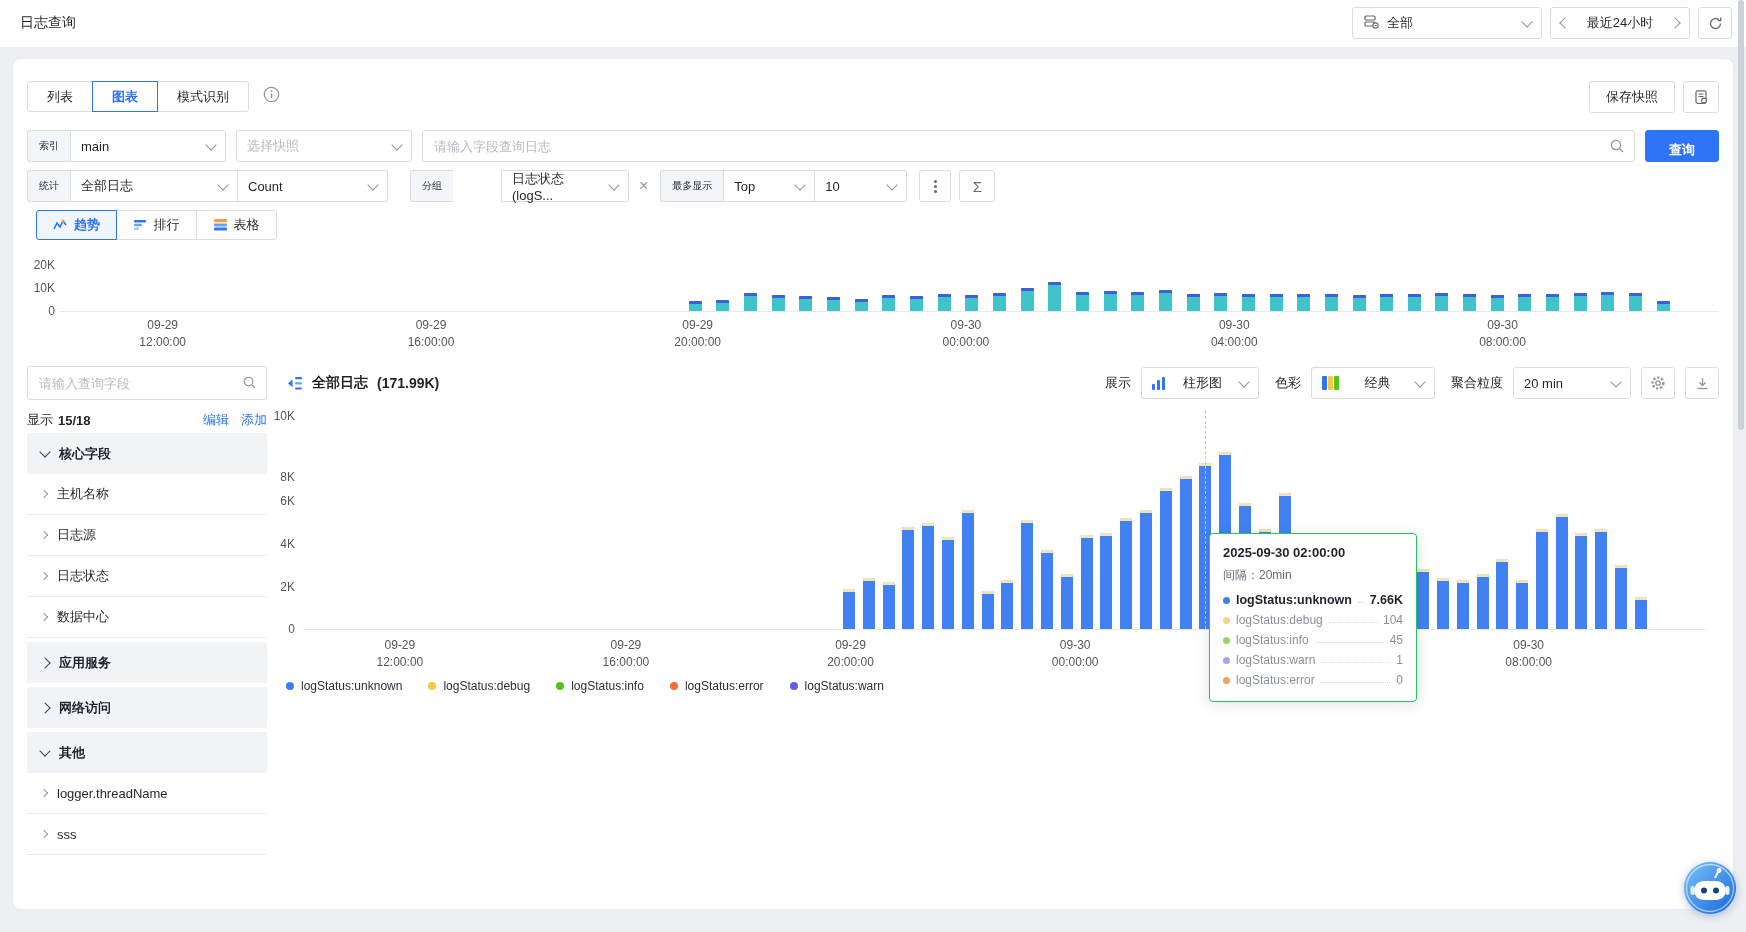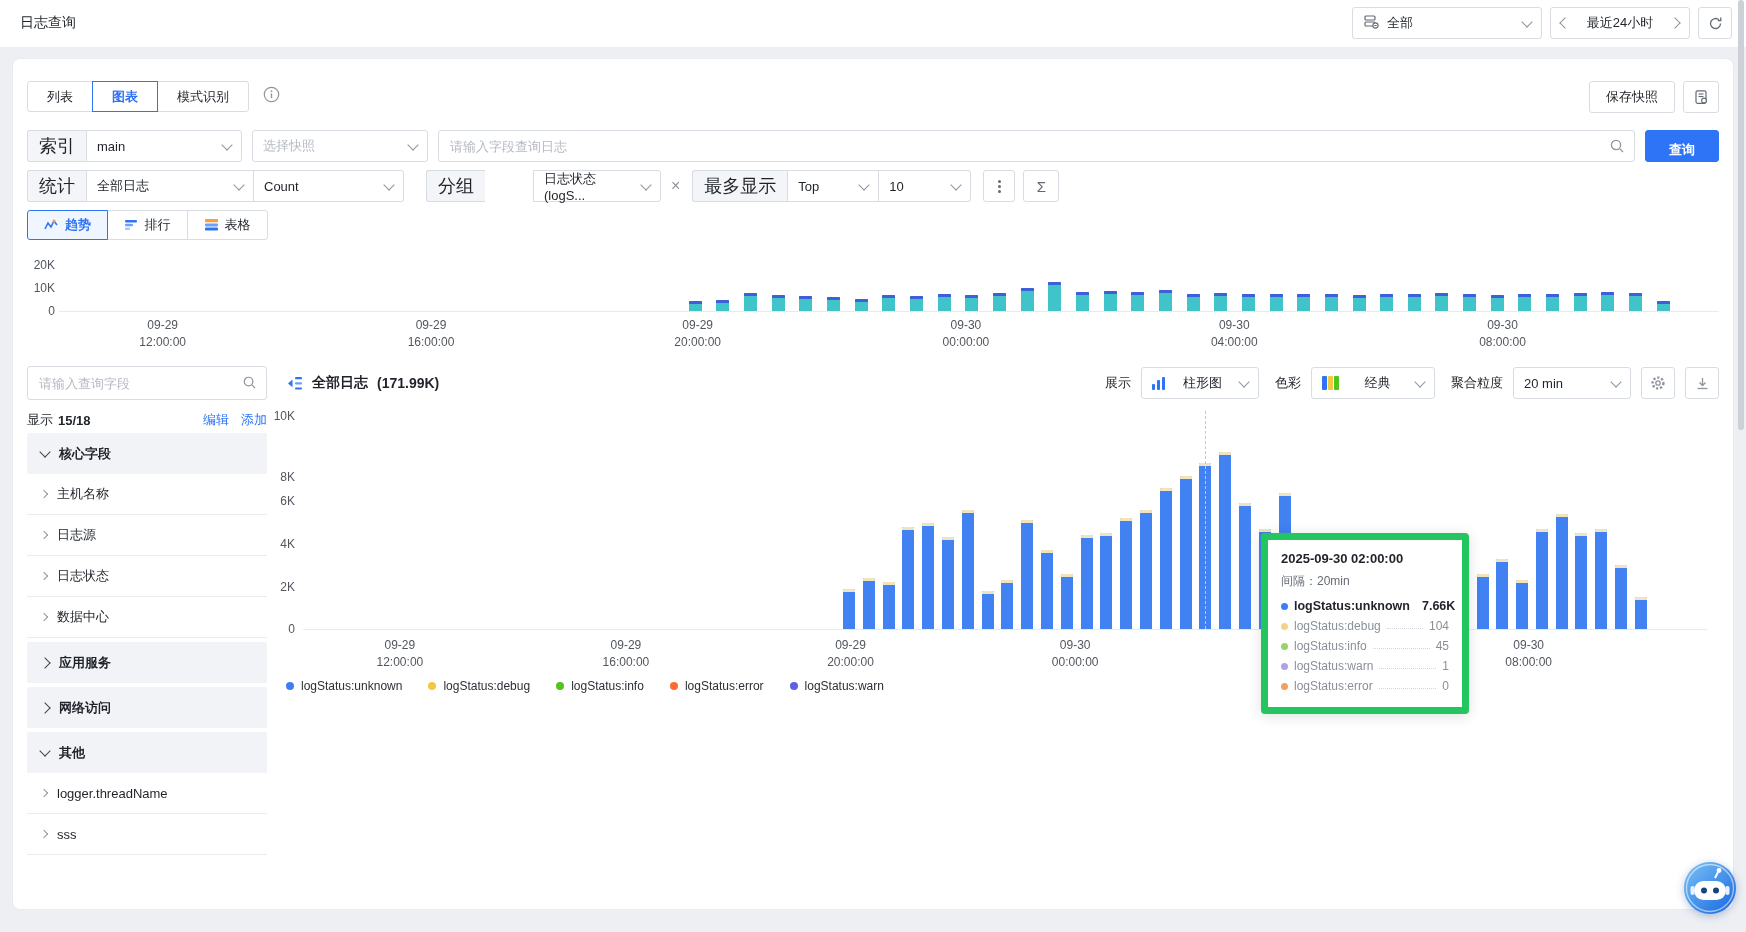--- a/index.html
+++ b/index.html
@@ -34,36 +34,36 @@
   .vtab:first-child{border-radius:3px 0 0 3px;margin-left:0;}
   .vtab:last-child{border-radius:0 3px 3px 0;}
   .vtab.active{border-color:#2e74f6;color:#2e74f6;font-weight:bold;z-index:1;position:relative;}
   .info-ic{margin-left:14px;}
   .row-spacer{flex:1;}
   .btn{height:32px;padding:0 16px;border:1px solid #d8dce3;border-radius:3px;background:#fff;font-size:13px;color:#1f2329;cursor:pointer;}
   .btn.primary{background:#2e74f6;border-color:#2e74f6;color:#fff;width:74px;padding:10px;font-weight:bold;}
 
   
   .grp{display:flex;align-items:stretch;}
-  .grp-label{display:flex;align-items:center;padding:0 11px;background:#f3f5f8;border:1px solid #d8dce3;border-right:none;border-radius:3px 0 0 3px;font-size:18px;color:#1f2329;height:32px;box-sizing:border-box;}
+  .grp-label{display:flex;align-items:center;padding:0 11px;background:#f3f5f8;border:1px solid #d8dce3;border-right:none;border-radius:3px 0 0 3px;font-size:10px;color:#1f2329;height:32px;box-sizing:border-box;}
   .sel{display:flex;align-items:center;justify-content:space-between;gap:8px;height:32px;border:1px solid #d8dce3;border-radius:3px;background:#fff;padding:0 10px;font-size:13px;color:#1f2329;box-sizing:border-box;cursor:pointer;}
   .grp .sel{border-radius:0 3px 3px 0;}
   .ph{color:#b6bac3;}
   .txtinput{height:32px;border:1px solid #d8dce3;border-radius:3px;padding:0 34px 0 11px;font-size:13px;color:#1f2329;box-sizing:border-box;outline:none;font-family:inherit;}
   .txtinput::placeholder{color:#b6bac3;}
   .input-wrap{position:relative;display:flex;flex:1;}
   .input-wrap .txtinput{flex:1;}
   .input-wrap svg{position:absolute;right:10px;top:8px;}
   .sq-btn{display:flex;align-items:center;justify-content:center;width:32px;height:32px;border:1px solid #d8dce3;border-radius:3px;background:#fff;box-sizing:border-box;cursor:pointer;font-size:15px;color:#646a73;padding:0;}
   .dots{display:flex;flex-direction:column;gap:2px;}
   .dots i{width:3px;height:3px;border-radius:50%;background:#646a73;}
 
   
   .ctab{height:30px;display:flex;align-items:center;justify-content:center;gap:6px;width:81px;border:1px solid #d8dce3;background:#fff;font-size:13px;color:#1f2329;margin-left:-1px;cursor:pointer;box-sizing:border-box;}
-  .ctab:first-child{border-radius:3px 0 0 3px;margin-left:0;text-align:right;}
+  .ctab:first-child{border-radius:3px 0 0 3px;margin-left:9px;text-align:right;}
   .ctab:last-child{border-radius:0 3px 3px 0;}
   .ctab.active{border-color:#2e74f6;color:#2e74f6;background:#f0f6ff;font-weight:bold;z-index:1;position:relative;}
 
   
   .ylab{position:absolute;font-size:12px;color:#51565e;text-align:right;}
   .axisline{position:absolute;height:1px;background:#e8eaee;}
   .barbox{position:absolute;}
   .bar{position:absolute;bottom:0;border-radius:1px 1px 0 0;}
   .bar .cap{position:absolute;top:0;left:0;right:0;border-radius:1px 1px 0 0;}
   .xticks{position:absolute;height:38px;}
@@ -87,21 +87,21 @@
   .chart-head{position:absolute;left:273px;right:14px;top:307px;height:34px;display:flex;align-items:center;}
   .chart-title{display:flex;align-items:center;gap:9px;font-size:14px;color:#1f2329;font-weight:bold;}
   .head-ctrls{margin-left:auto;display:flex;align-items:center;gap:10px;font-size:13px;color:#1f2329;}
   .head-ctrls .lbl{margin-left:6px;}
   .minibars-ic{display:flex;align-items:flex-end;gap:2px;height:14px;}
   .minibars-ic i{width:3px;background:#2e74f6;border-radius:1px;}
   .swatch{display:flex;gap:1px;height:14px;}
   .swatch i{width:5px;border-radius:1px;}
 
   
-  .tooltip{position:absolute;left:1248px;top:474px;width:208px;background:#fff;border:7px solid #22c55e;border-radius:4px;box-shadow:0 2px 14px rgba(31,35,41,.14);padding:11px 13px;z-index:6;box-sizing:border-box;}
+  .tooltip{position:absolute;left:1196px;top:474px;width:208px;background:#fff;border:1px solid #22c55e;border-radius:4px;box-shadow:0 2px 14px rgba(31,35,41,.14);padding:11px 13px;z-index:6;box-sizing:border-box;}
   .tt-title{font-size:13px;font-weight:bold;color:#1f2329;margin-bottom:7px;}
   .tt-interval{font-size:12px;color:#646a73;margin-bottom:6px;}
   .tt-row{display:flex;align-items:center;height:20px;font-size:12px;color:#8a9099;}
   .tt-row .dot{width:7px;height:7px;border-radius:50%;margin-right:6px;flex:none;}
   .tt-row .leader{flex:1;border-bottom:1px dotted #d3d6dc;margin:0 6px;transform:translateY(2px);}
   .tt-row.bold{color:#1f2329;font-weight:bold;font-size:12.5px;}
 
   
   .legend{position:absolute;left:273px;top:620px;display:flex;align-items:center;gap:26px;}
   .legend-item{display:flex;align-items:center;gap:7px;font-size:12px;color:#2b2f36;cursor:pointer;}

